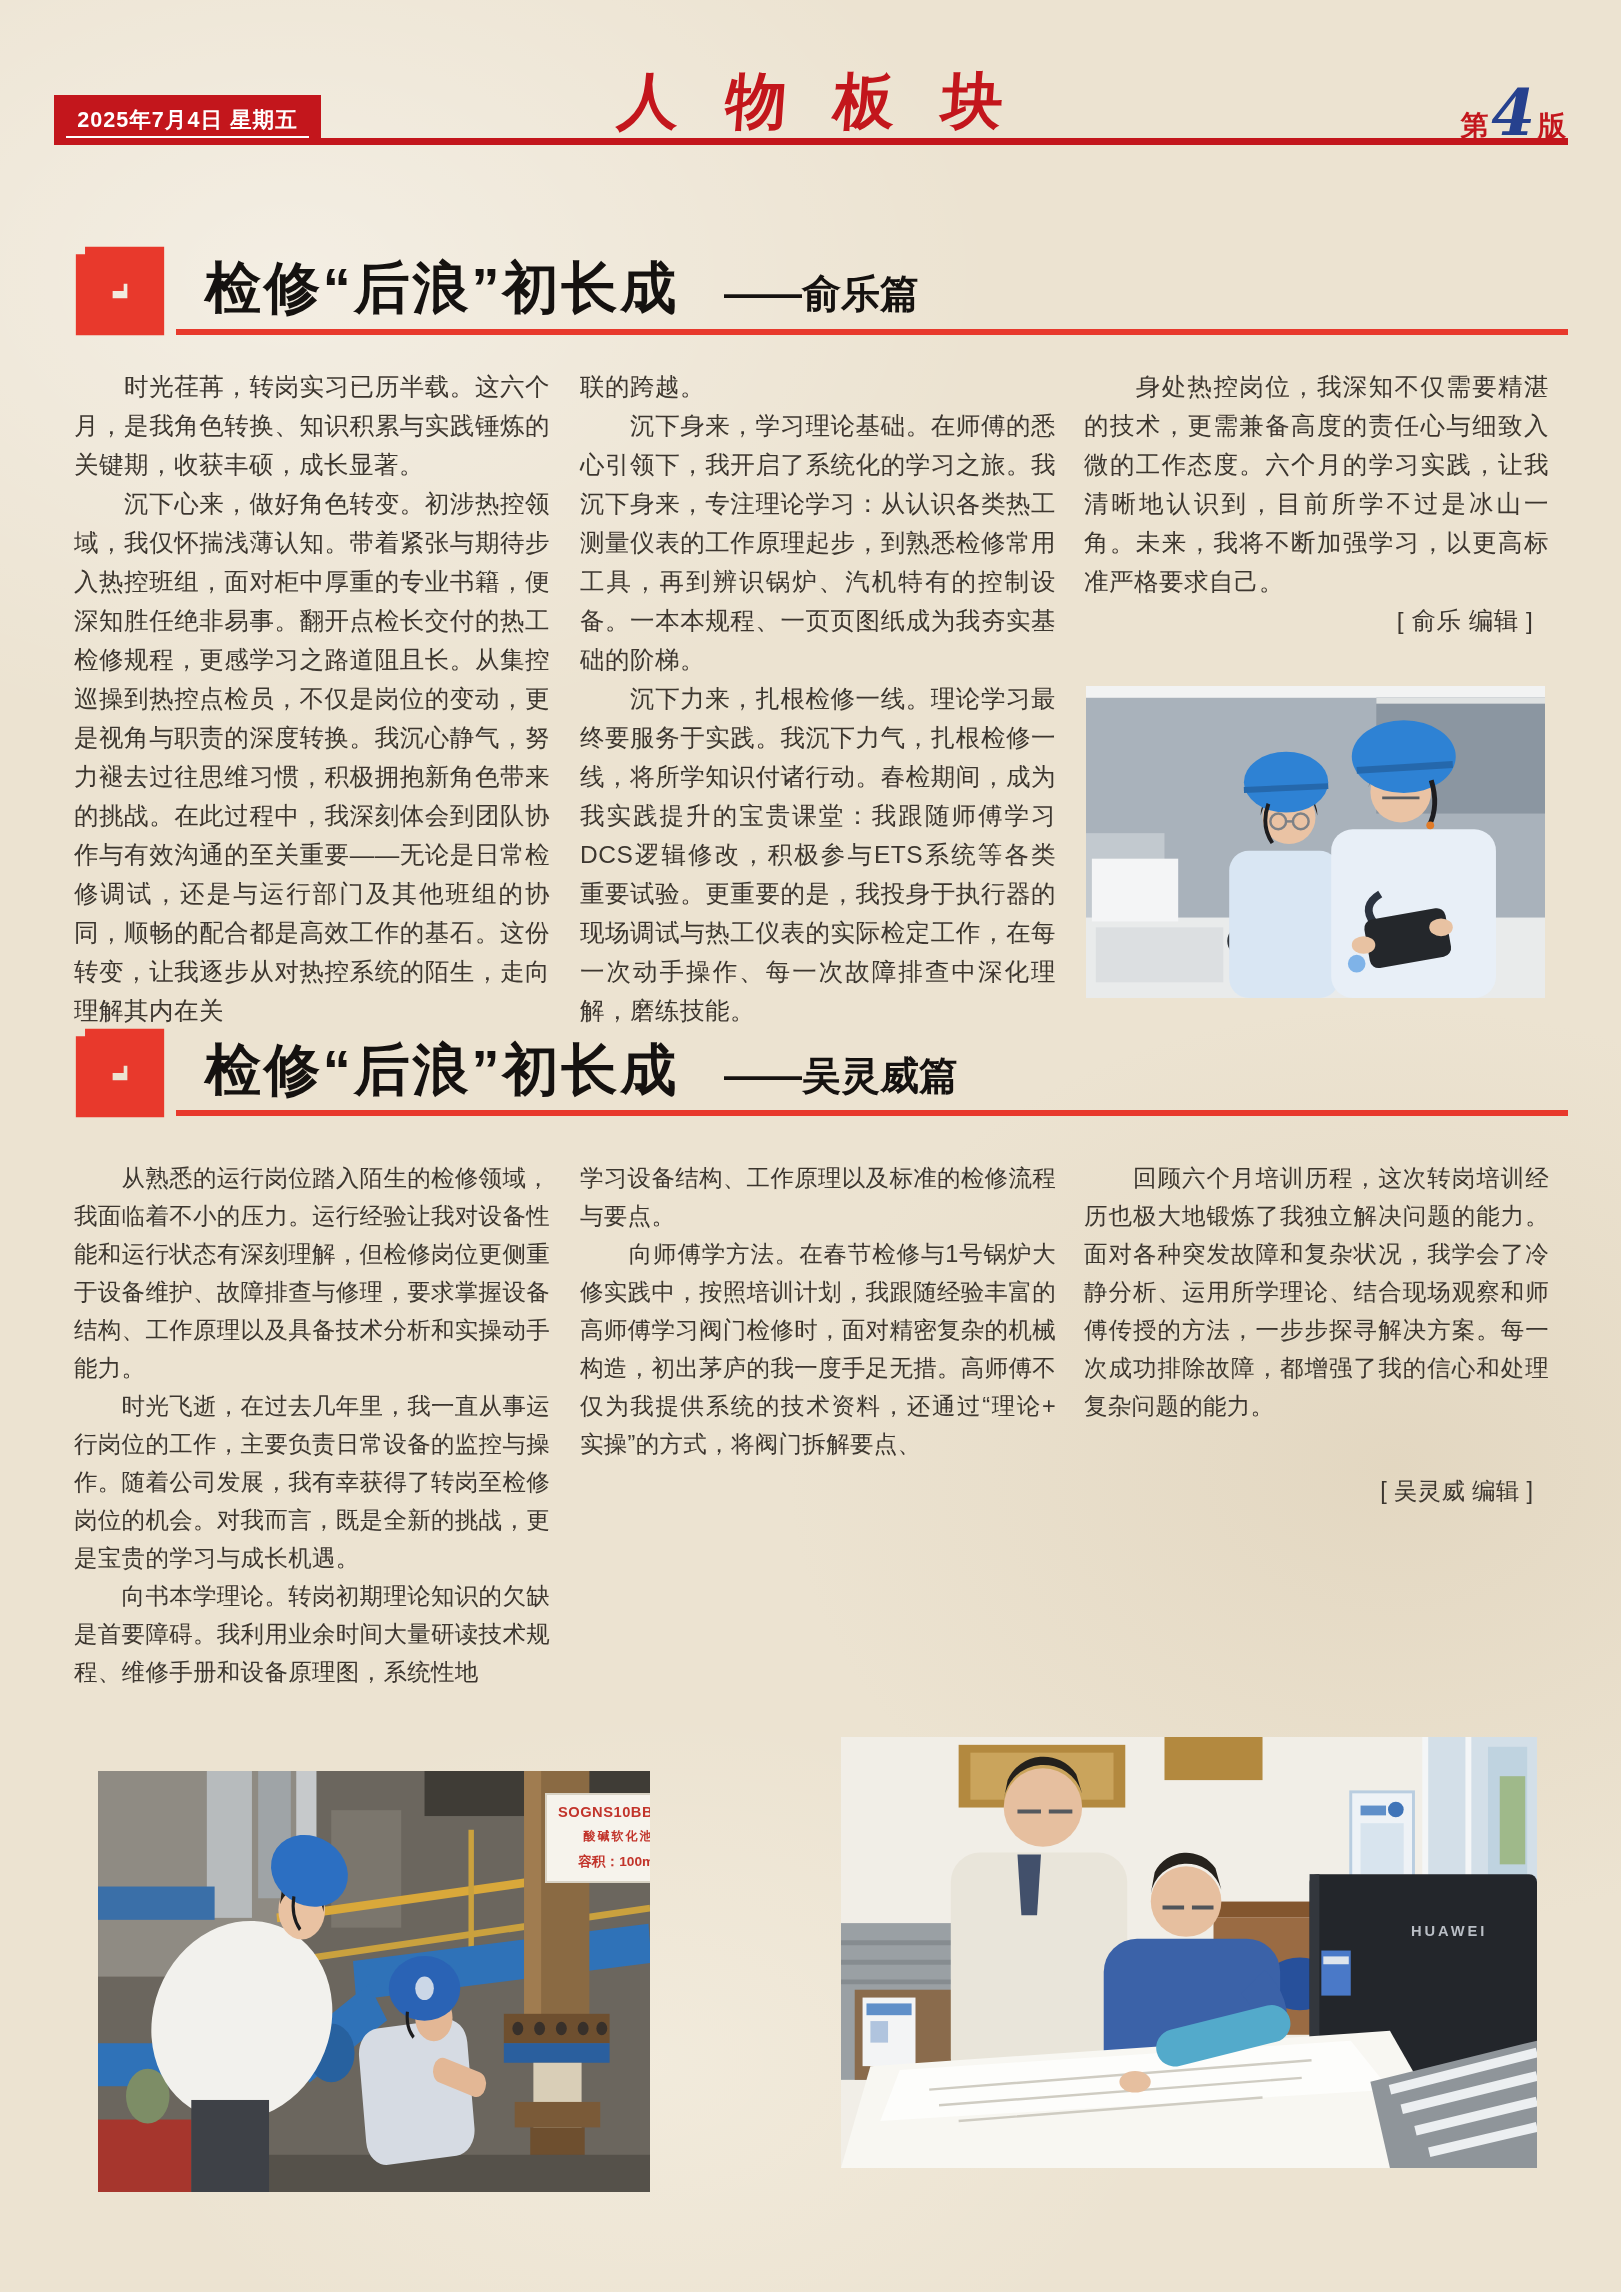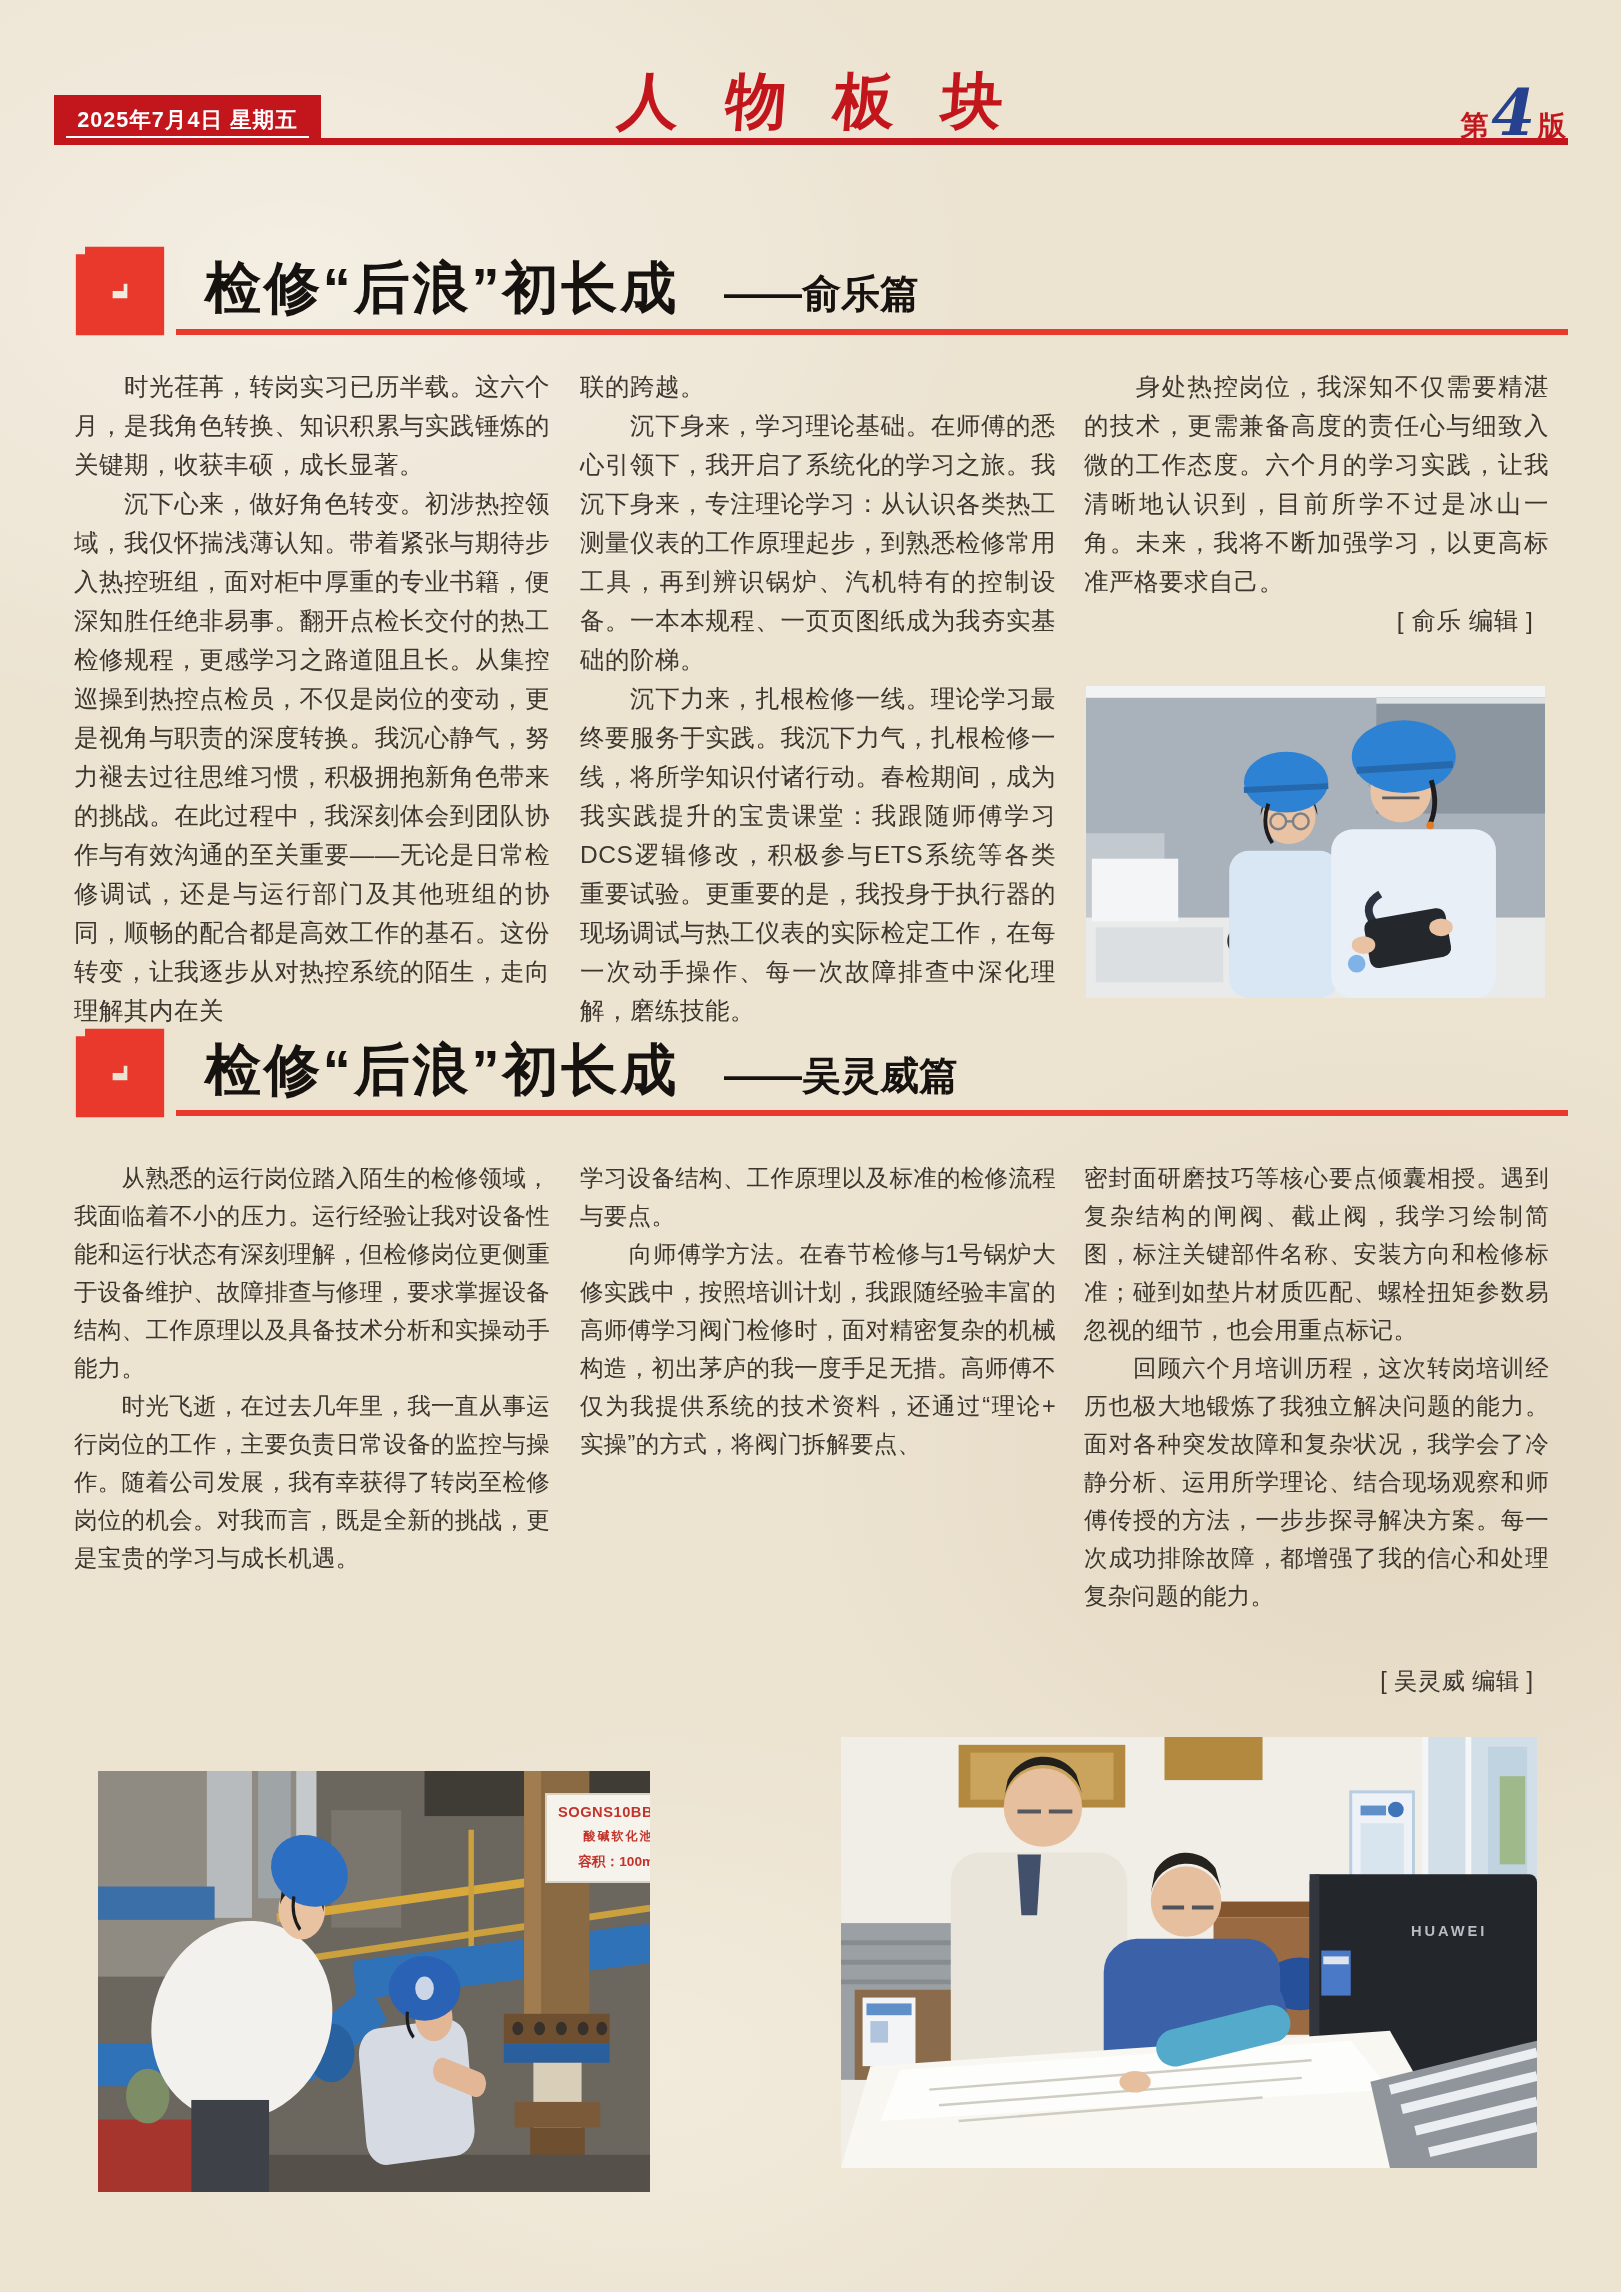--- a/index.html
+++ b/index.html
@@ -153,27 +153,27 @@
     <div class="art-title-wrap">
       <span class="art-title">检修“后浪”初长成</span>
       <span class="art-subtitle">——吴灵威篇</span>
     </div>
   </div>
   <div class="art-rule" id="a2-rule"></div>
 
   <div class="col a2" id="a2c1">
     <p>　　从熟悉的运行岗位踏入陌生的检修领域，我面临着不小的压力。运行经验让我对设备性能和运行状态有深刻理解，但检修岗位更侧重于设备维护、故障排查与修理，要求掌握设备结构、工作原理以及具备技术分析和实操动手能力。</p>
     <p>　　时光飞逝，在过去几年里，我一直从事运行岗位的工作，主要负责日常设备的监控与操作。随着公司发展，我有幸获得了转岗至检修岗位的机会。对我而言，既是全新的挑战，更是宝贵的学习与成长机遇。</p>
+    <p>　　向书本学理论。转岗初期理论知识的欠缺是首要障碍。我利用业余时间大量研读技术规程、维修手册和设备原理图，系统性地</p>
   </div>
   <div class="col a2" id="a2c2">
     <p>学习设备结构、工作原理以及标准的检修流程与要点。</p>
     <p>　　向师傅学方法。在春节检修与1号锅炉大修实践中，按照培训计划，我跟随经验丰富的高师傅学习阀门检修时，面对精密复杂的机械构造，初出茅庐的我一度手足无措。高师傅不仅为我提供系统的技术资料，还通过“理论+ 实操”的方式，将阀门拆解要点、</p>
   </div>
   <div class="col a2" id="a2c3">
-    <p>密封面研磨技巧等核心要点倾囊相授。遇到复杂结构的闸阀、截止阀，我学习绘制简图，标注关键部件名称、安装方向和检修标准；碰到如垫片材质匹配、螺栓扭矩参数易忽视的细节，也会用重点标记。</p>
     <p>　　回顾六个月培训历程，这次转岗培训经历也极大地锻炼了我独立解决问题的能力。面对各种突发故障和复杂状况，我学会了冷静分析、运用所学理论、结合现场观察和师傅传授的方法，一步步探寻解决方案。每一次成功排除故障，都增强了我的信心和处理复杂问题的能力。</p>
     <p class="byline">[ 吴灵威  编辑 ]</p>
   </div>
 
   <div class="photo" id="photo-b">
     <svg viewBox="0 0 710 430" preserveAspectRatio="none">
       <g>
         <rect width="710" height="430" fill="#6b665e"></rect>
         <rect x="0" y="0" width="260" height="210" fill="#8f8b83"></rect>
         <rect x="140" y="0" width="58" height="150" fill="#b7bbbd"></rect>

